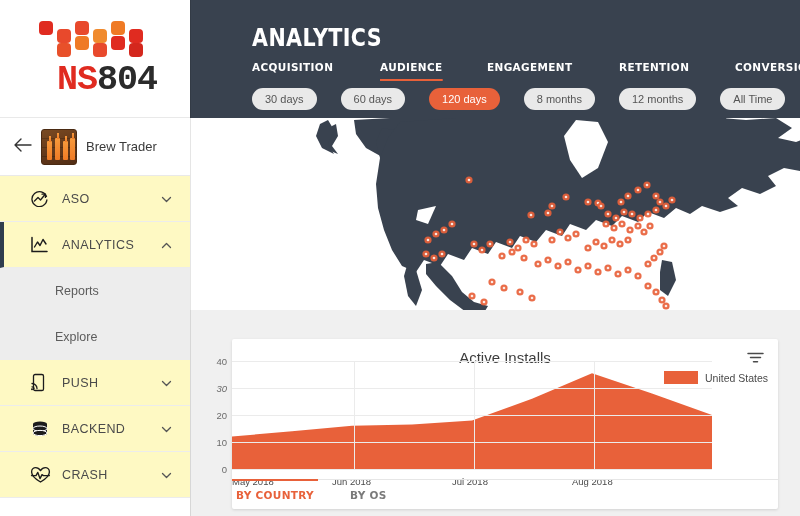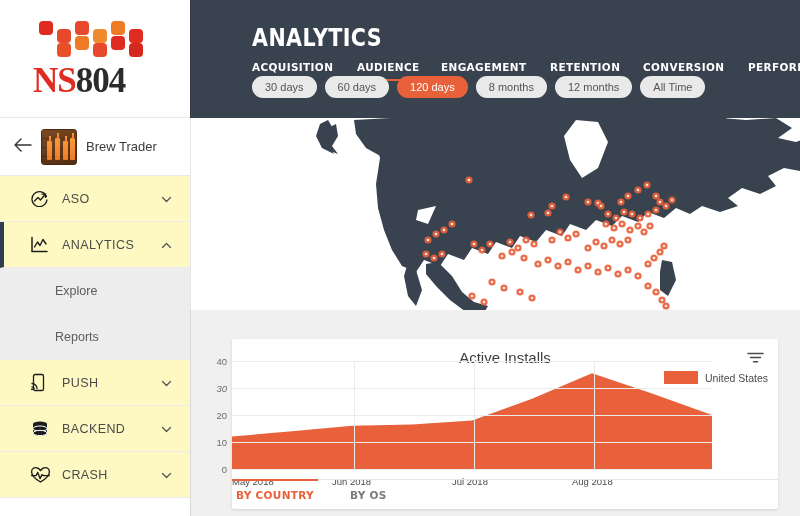--- a/index.html
+++ b/index.html
@@ -20,23 +20,23 @@
   .logo-box {
     height: 118px; display:flex; align-items:center; justify-content:center;
     border-bottom: 1px solid #e9e9e9; background:#fff;
   }
   .logo-inner { width: 124px; }
   .logo-squares { height: 42px; position: relative; margin-bottom: 2px; }
   .logo-squares i {
     position: absolute; width: 14px; height: 14px; border-radius: 4px; display:block;
   }
   .logo-text {
-    font-family: Liberation Serif, serif;
+    font-family: Liberation Mono, monospace;
     font-weight: 700; font-size: 35px; letter-spacing: -1px;
-    line-height: 1; text-align:left;
+    line-height: 1; text-align:right;
   }
   .logo-text .ns { color: #e02b20; }
   .logo-text .n8 { color: #2b2b2b; }
 
   .app-row {
     height: 58px; display:flex; align-items:center; gap:9px;
     padding: 0 14px; border-bottom: 1px solid #e9e9e9; background:#fff; cursor:pointer;
   }
   .back-arrow { width: 18px; color:#333; font-size: 17px; line-height:1; }
   .app-icon {
@@ -73,29 +73,29 @@
   
   .main { flex:1; height:516px; position:relative; overflow:hidden; background:#f0f0f0; }
   .header {
     background: #39424f; height: 118px; padding: 26px 0 0 62px; position:relative;
   }
   .h-title {
     color:#fff; font-family:"DejaVu Sans", sans-serif; font-weight:700;
     font-size: 24px; letter-spacing: .5px; line-height:1;
     transform: scaleX(.86); transform-origin: left center;
   }
-  .h-tabs { display:flex; gap:19px; margin-top: 11px; }
+  .h-tabs { display:flex; gap:42px; margin-top: 11px; }
   .h-tab {
     color:#fff; font-size: 11px; font-weight:700; letter-spacing:.4px;
     padding-bottom: 5px; cursor:pointer; transform: scaleX(.95); transform-origin:left;
     border-bottom: 2px solid transparent; font-family:"DejaVu Sans",sans-serif;
   }
   .h-tab.active { border-bottom-color: #e8613a; }
   .pill-row {
-    position:absolute; left: 62px; bottom: 20px; display:flex; gap:8px;
+    position:absolute; left: 62px; bottom: 8px; display:flex; gap:24px;
   }
   .pill {
     height: 22px; padding: 0 13px; border-radius: 11px; background:#e9e9e9;
     display:flex; align-items:center; font-size: 11px; color:#555; cursor:pointer;
   }
   .pill.active { background:#e8613a; color:#fff; }
 
   
   .map-panel {
     height: 192px; background:#fff; position:relative; overflow:hidden;
@@ -207,22 +207,22 @@
       </span>
       <span class="nav-label">ANALYTICS</span>
       <span class="chev">
         <svg width="13" height="13" viewBox="0 0 13 13">
             <path d="M2.5 8.5 L6.5 4.5 L10.5 8.5" fill="none" stroke="#555" stroke-width="1.3" stroke-linecap="round" stroke-linejoin="round"></path>
           </svg>
       </span>
     </div>
 
     <div class="sub-wrap">
+      <div class="sub-item">Reports</div>
       <div class="sub-item">Explore</div>
-      <div class="sub-item">Reports</div>
     </div>
 
     <div class="nav-item">
       <span class="nav-ico">
         <svg width="17" height="19" viewBox="0 0 17 19">
             <rect x="3.5" y="1.5" width="10" height="16" rx="1.6" fill="none" stroke="#1c1c1c" stroke-width="1.3"></rect>
             <path d="M2 10.5a5 5 0 0 1 5 5" fill="none" stroke="#1c1c1c" stroke-width="1.3" stroke-linecap="round"></path>
             <path d="M2 13.8a2 2 0 0 1 2 2" fill="none" stroke="#1c1c1c" stroke-width="1.3" stroke-linecap="round"></path>
             <circle cx="2" cy="16.2" r="1" fill="#1c1c1c"></circle>
           </svg>

